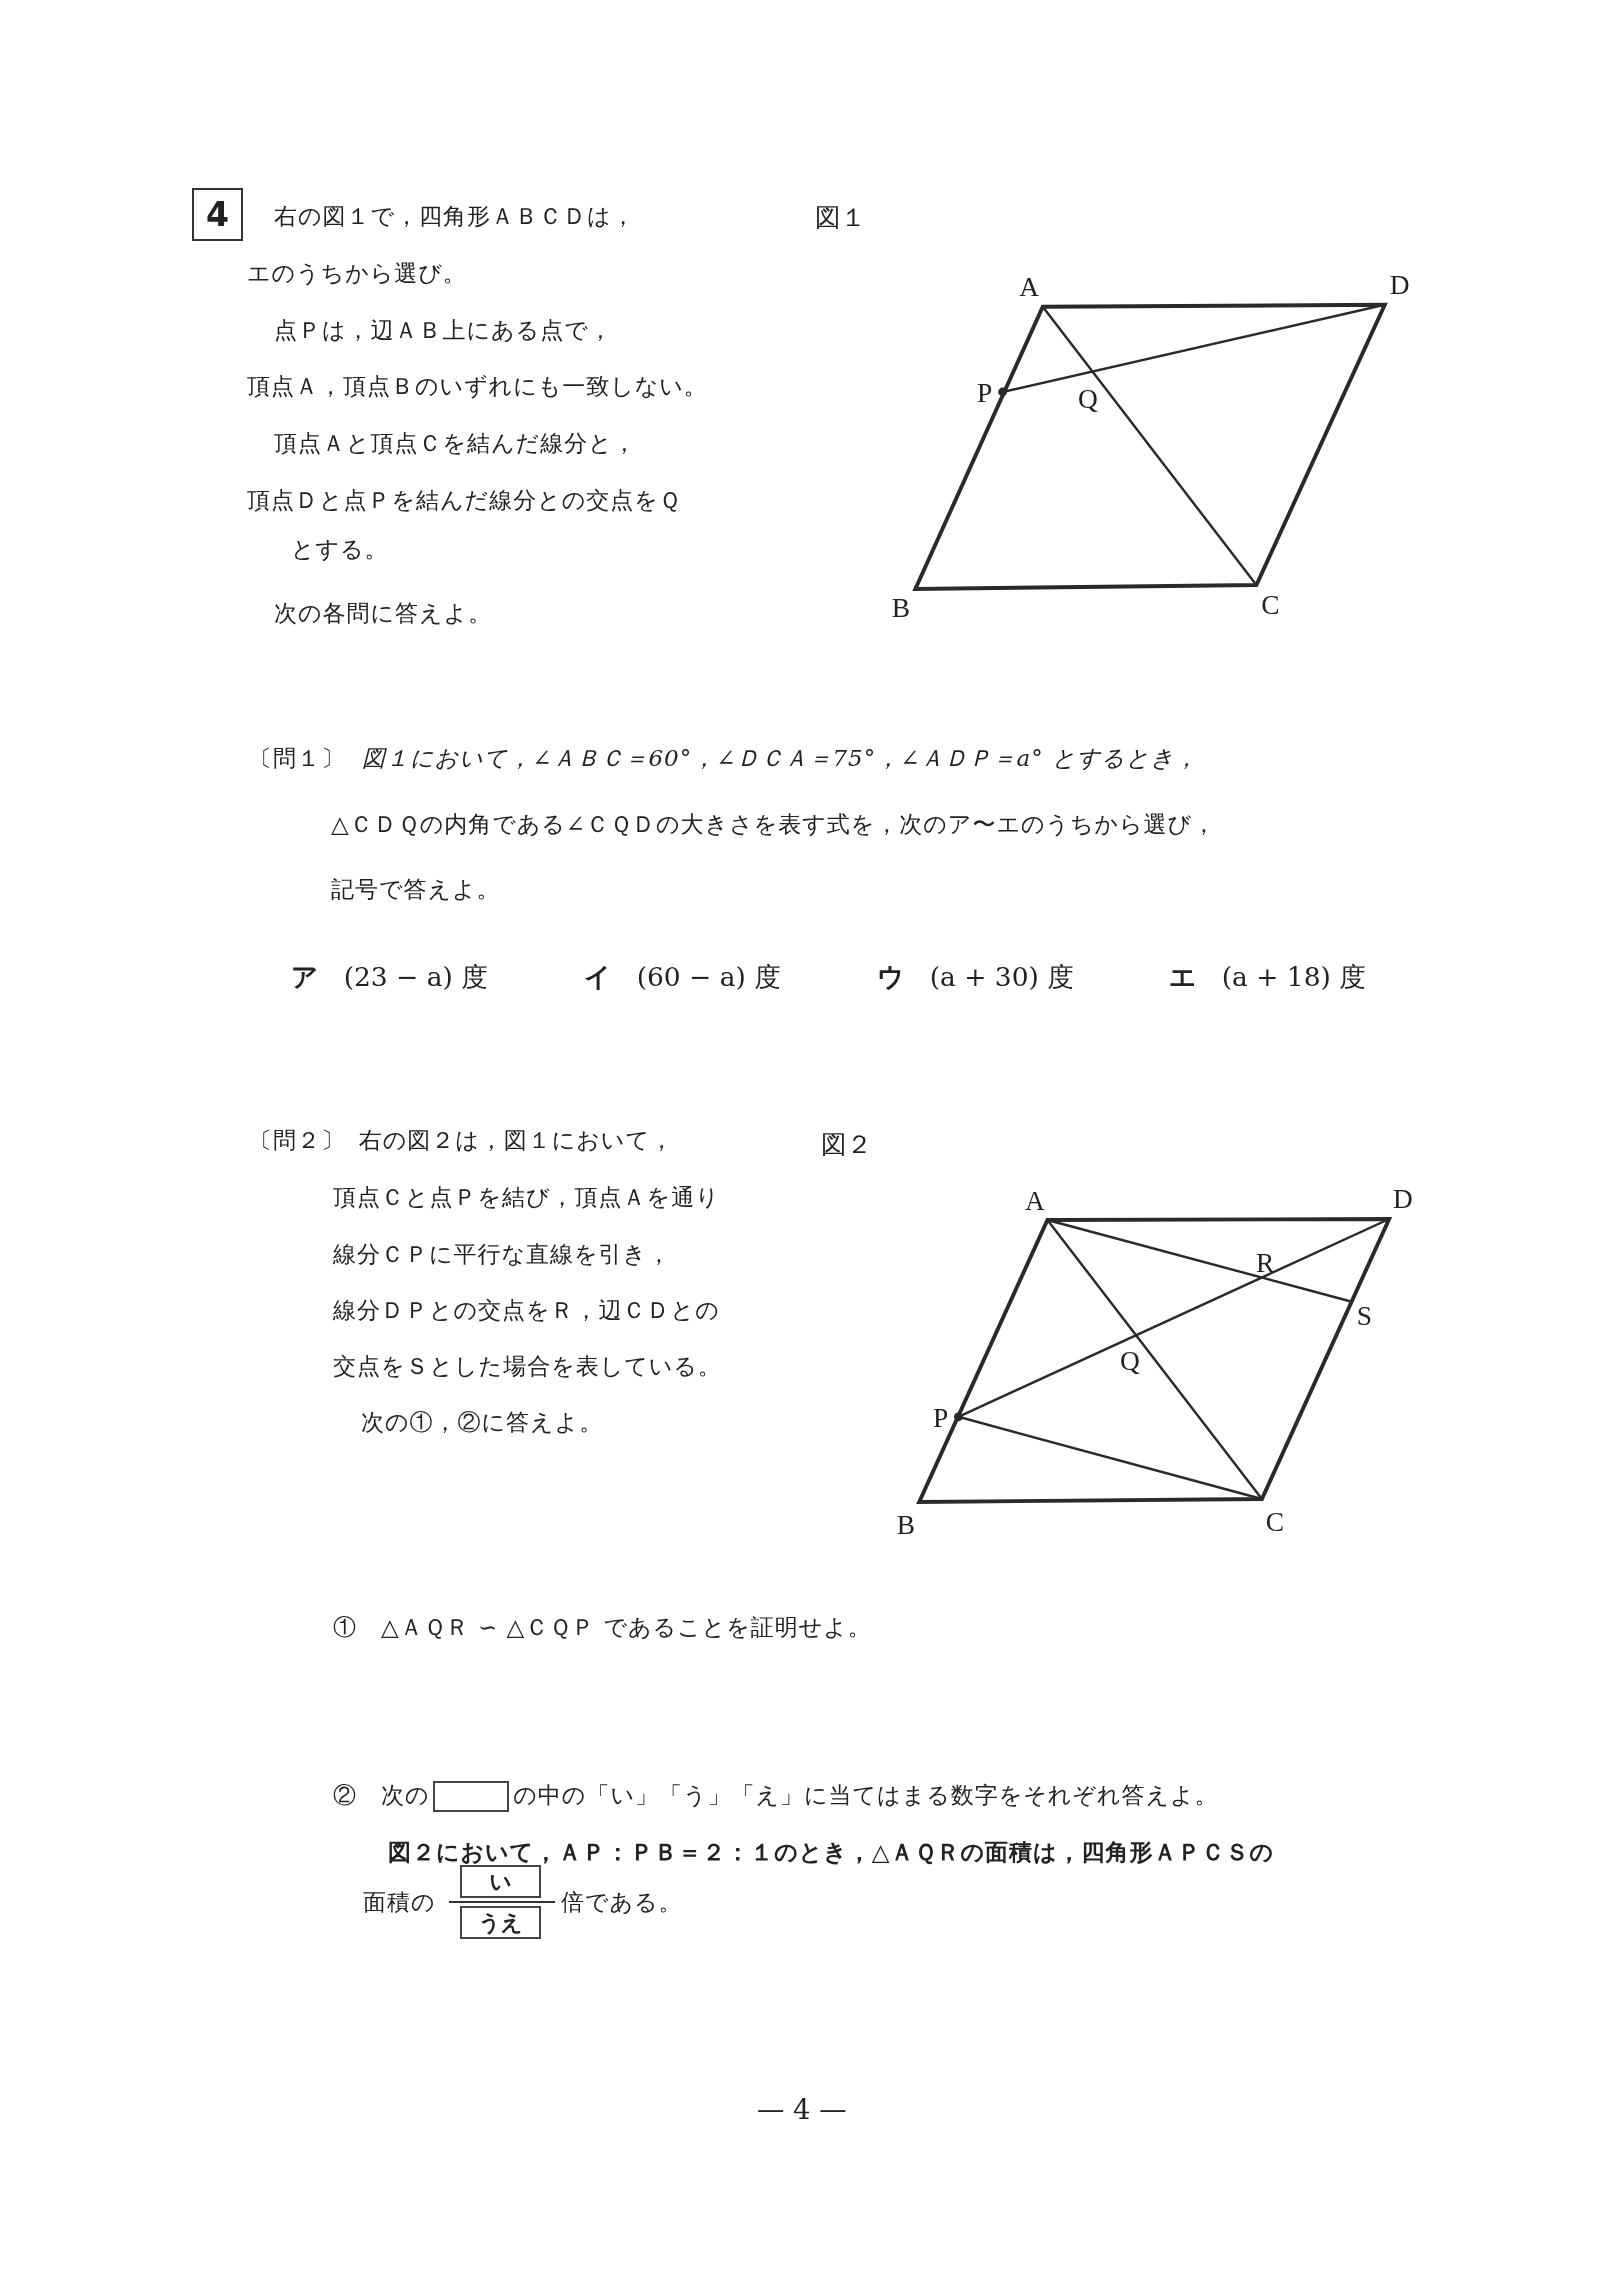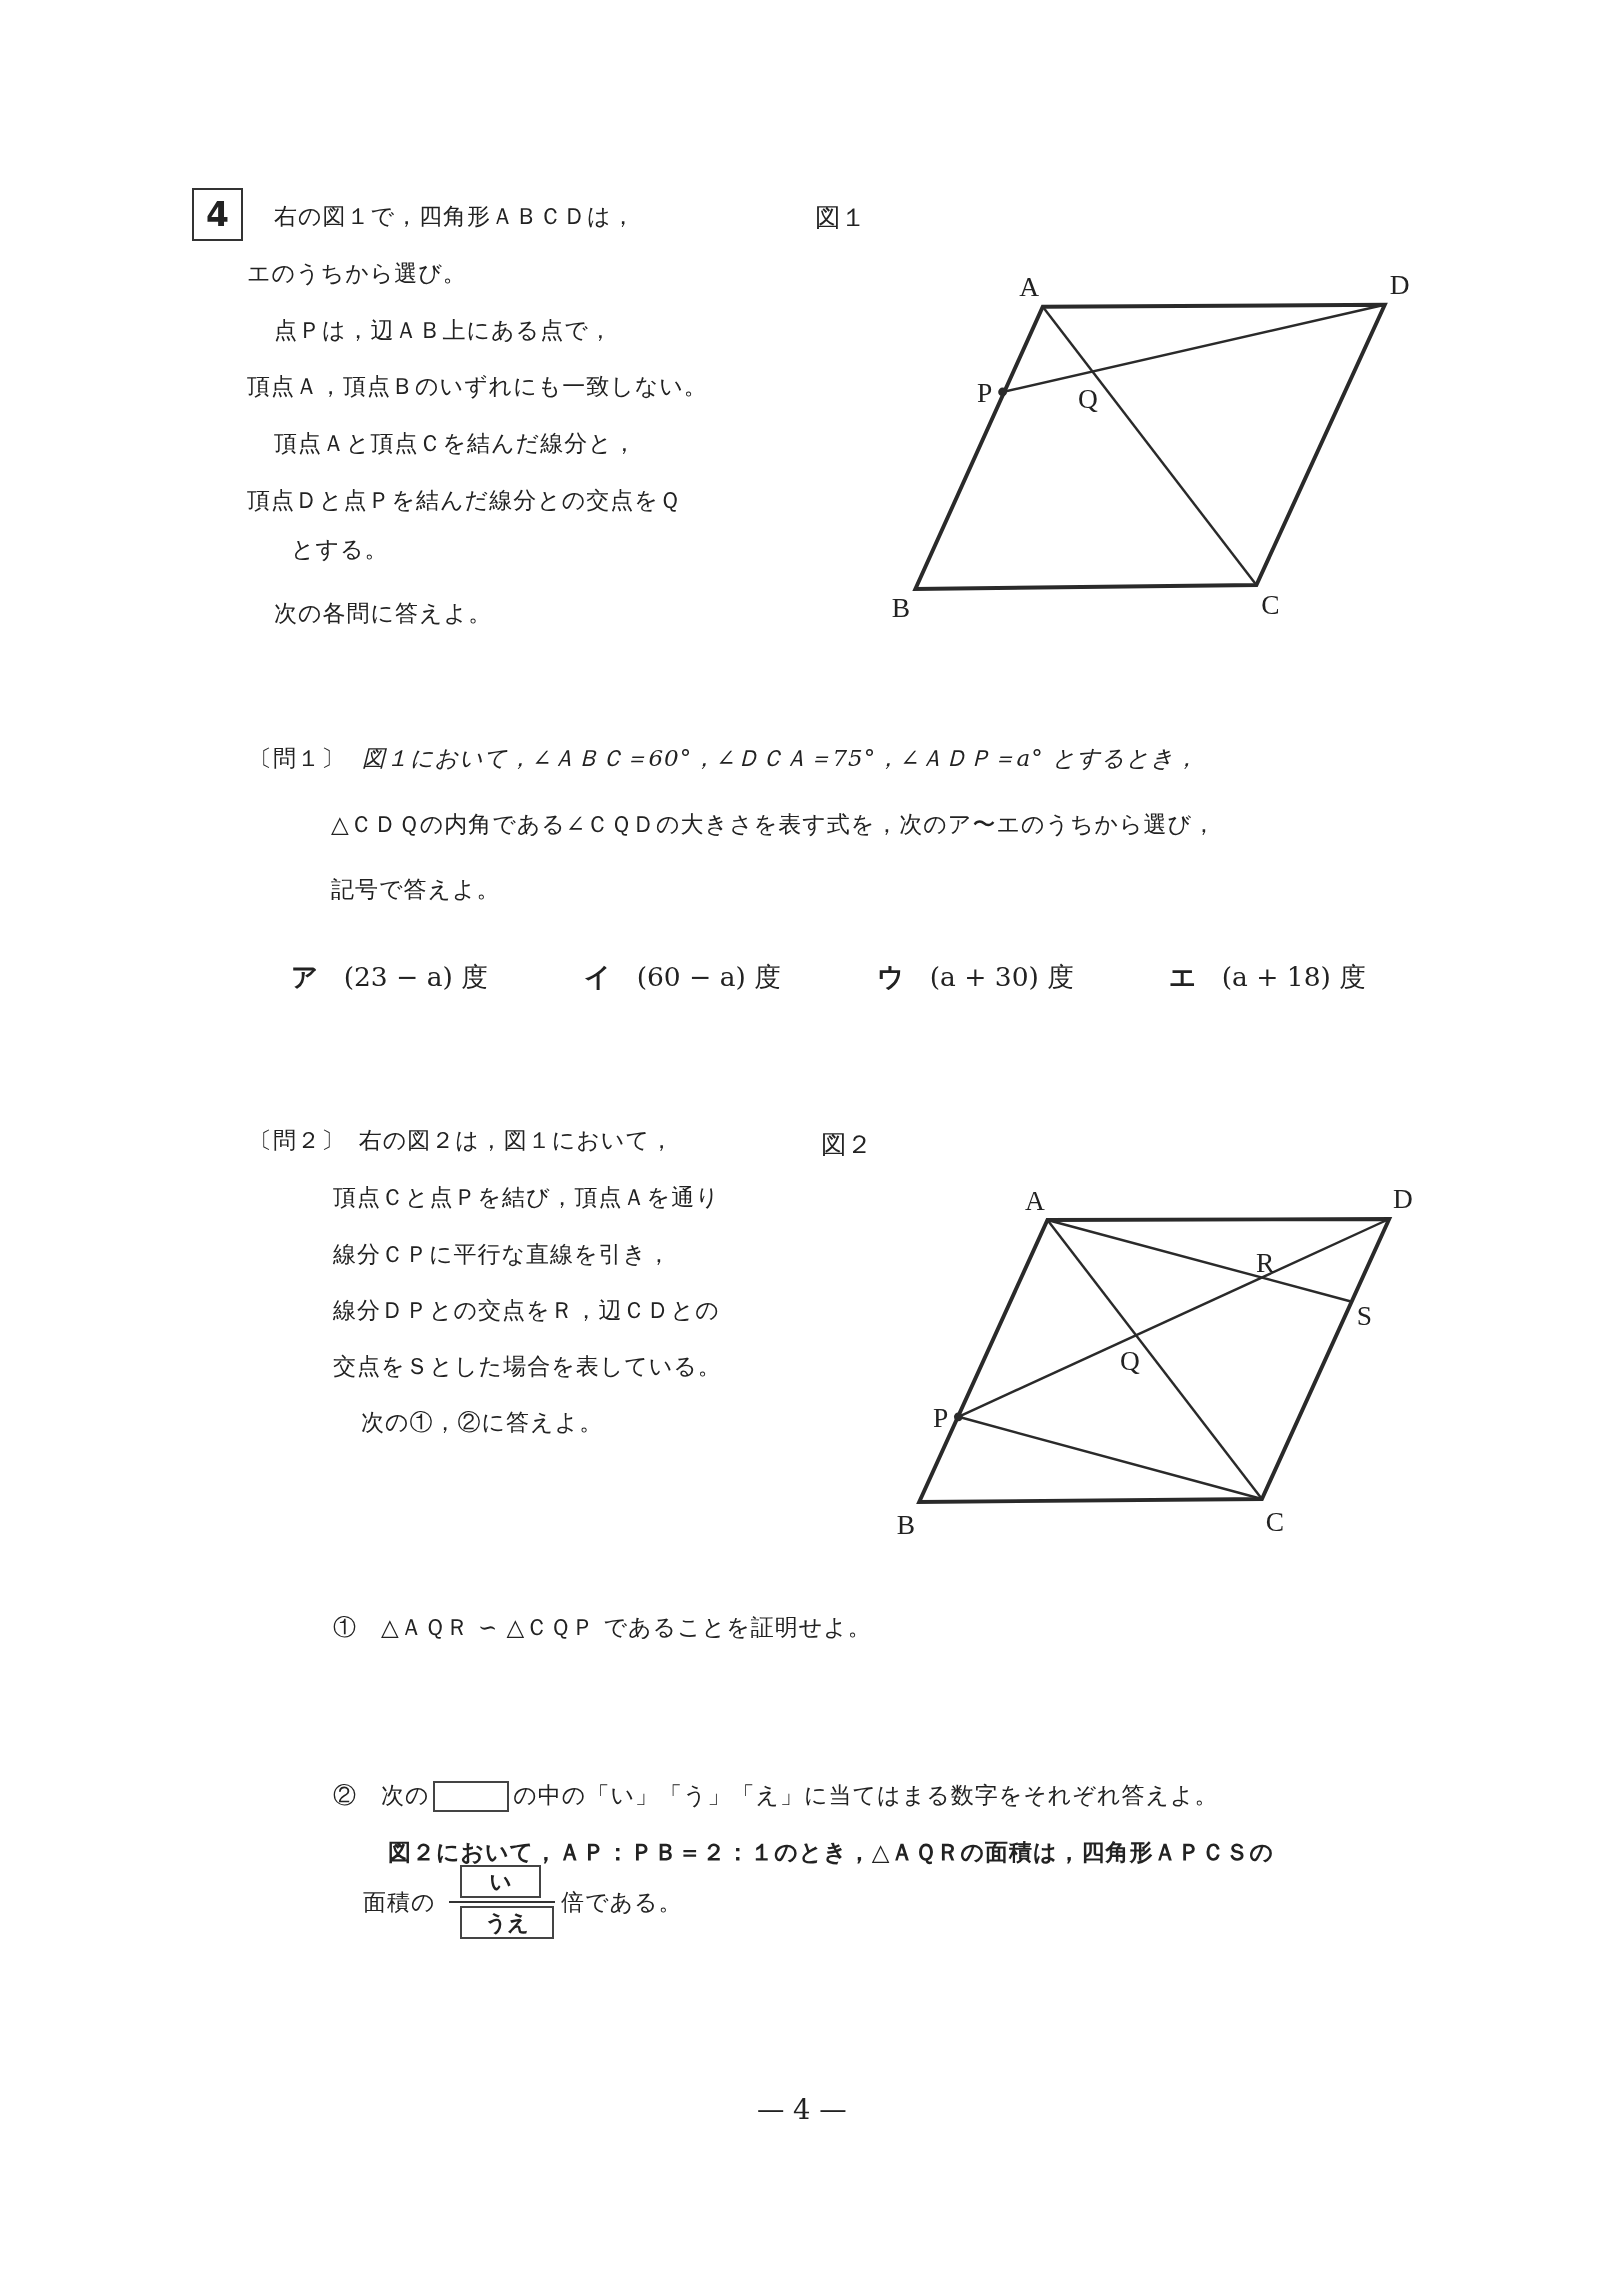--- a/index.html
+++ b/index.html
@@ -97,17 +97,17 @@
 
 <div class="abs line" style="left:333px;top:1781px;">
   <span>②　次の</span><span class="box-inline"></span><span>の中の「い」「う」「え」に当てはまる数字をそれぞれ答えよ。</span>
 </div>
 <div class="abs line" style="left:388px;top:1839px;">
   <span class="bold">図２において，ＡＰ：ＰＢ＝２：１のとき，△ＡＱＲの面積は，四角形ＡＰＣＳの</span>
 </div>
 <div class="abs line" style="left:363px;top:1889px;">面積の</div>
 <div class="fbox" style="left:460px;top:1865px;width:81px;height:33px;line-height:29px;">い</div>
 <div class="fbar" style="left:449px;top:1901px;width:106px;"></div>
-<div class="fbox" style="left:460px;top:1906px;width:94px;height:33px;line-height:29px;">うえ</div>
+<div class="fbox" style="left:460px;top:1906px;width:81px;height:33px;line-height:29px;">うえ</div>
 <div class="abs line" style="left:561px;top:1889px;">倍である。</div>
 
 <div class="abs page" style="left:757px;top:2094px;">— 4 —</div>
 
 
 </body></html>

